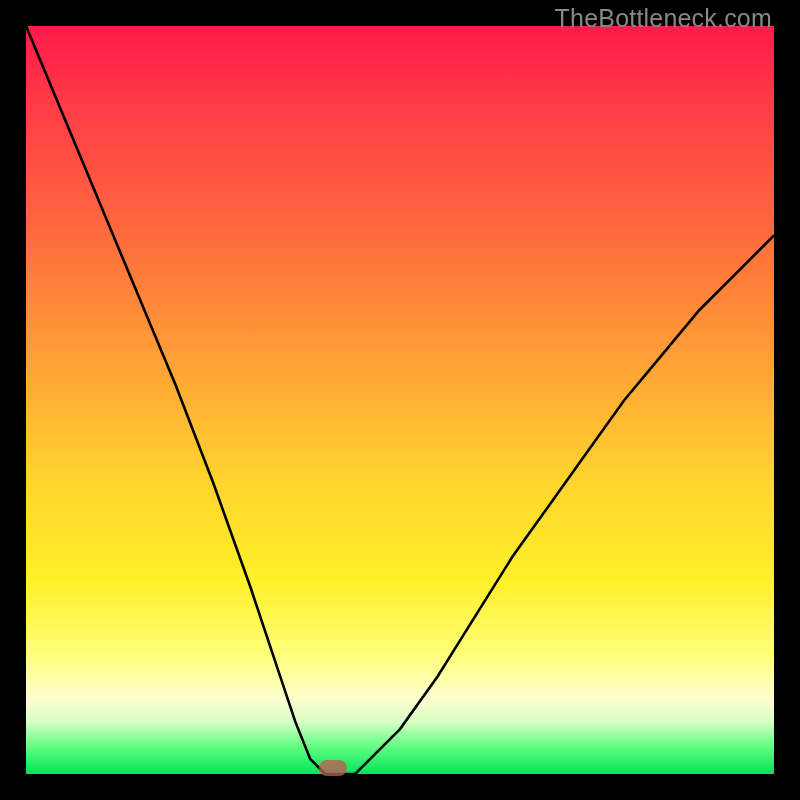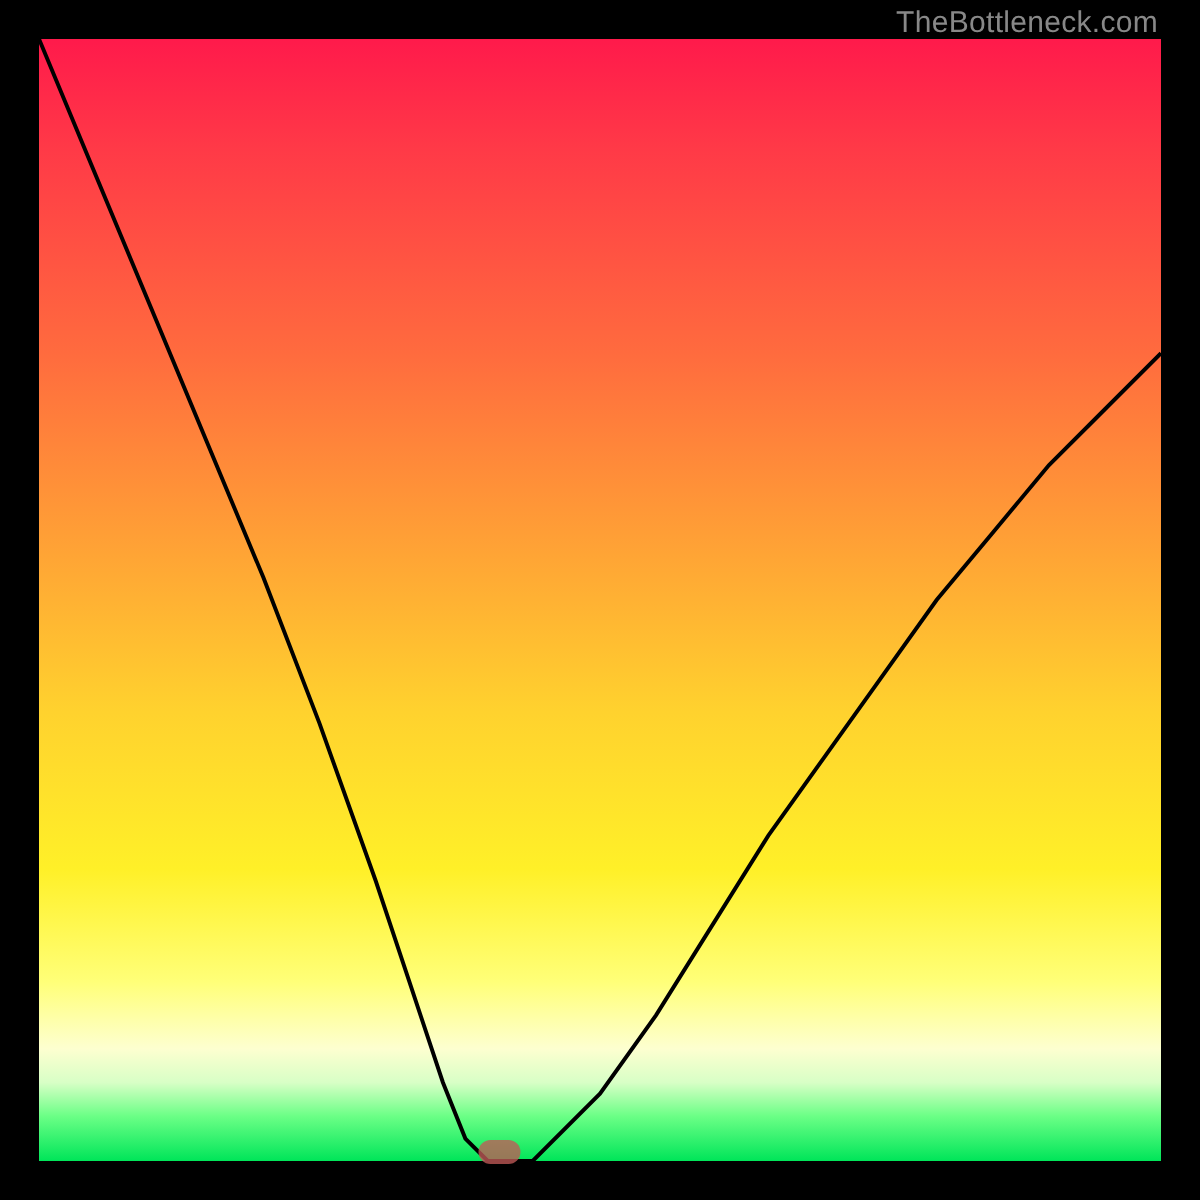--- a/index.html
+++ b/index.html
@@ -39,21 +39,21 @@
       #d8ffc6 93%,
       #6bff86 96%,
       #00e559 100%
     );
   }
   .watermark {
     position: absolute;
     top: 4px;
     right: 28px;
     color: #888;
-    font-size: 20px;
+    font-size: 25px;
     font-weight: 500;
     letter-spacing: 0.2px;
     user-select: none;
   }
   svg {
     position: absolute;
     left: 0;
     top: 0;
   }
   .marker {

